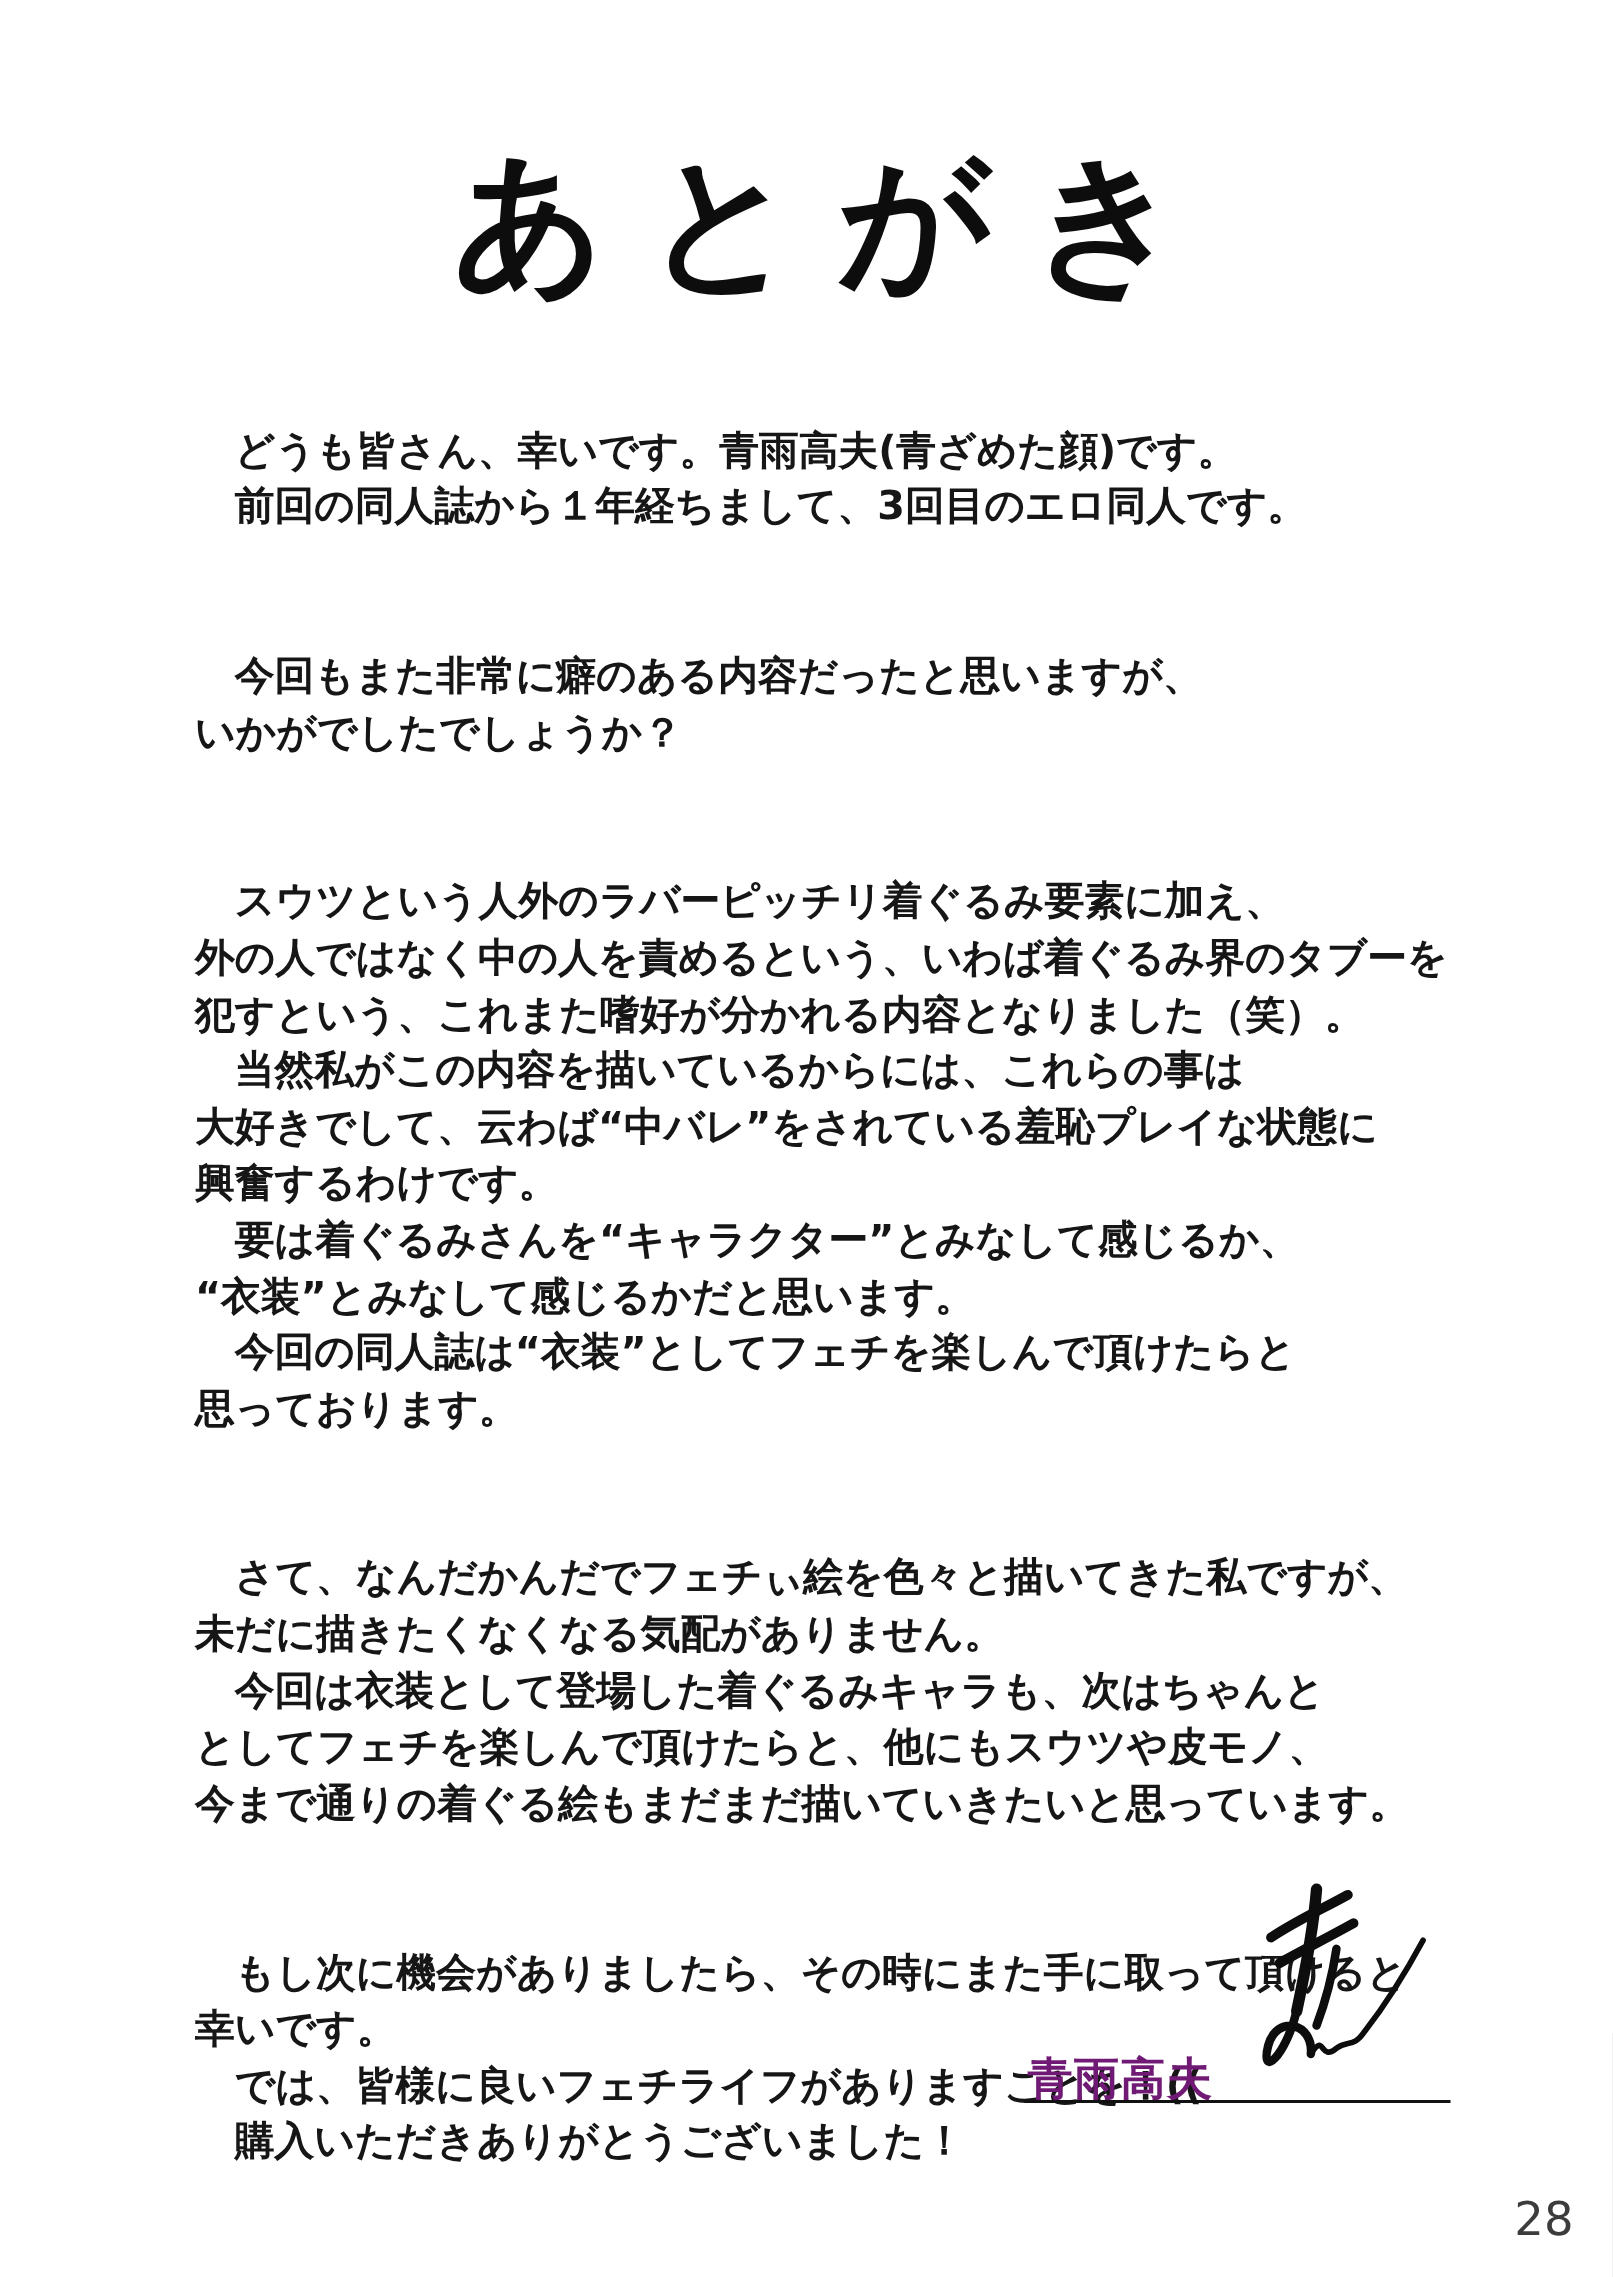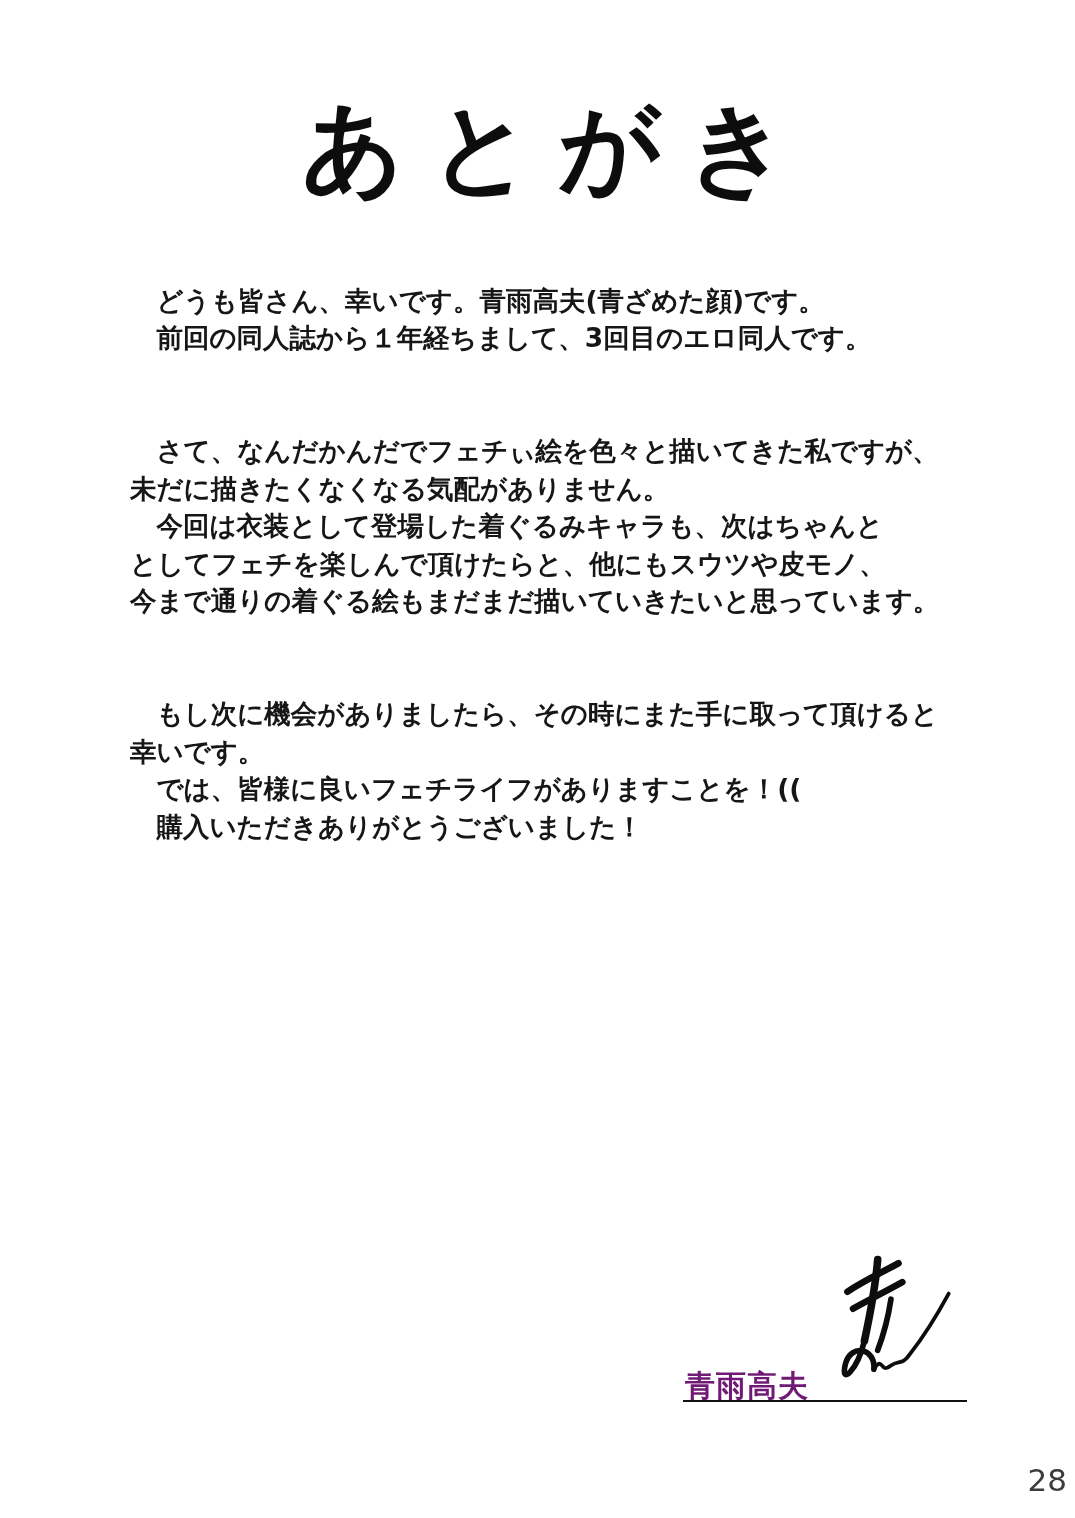--- a/index.html
+++ b/index.html
@@ -71,37 +71,49 @@
   .signature-underline {
     position: absolute;
     left: 683px;
     top: 1400px;
     width: 284px;
     height: 0;
     border-bottom: 2px solid #111111;
   }
   .page-number {
     position: absolute;
-    right: 8px;
+    right: 26px;
     top: 1462px;
     font-size: 31px;
     font-weight: 500;
     color: #3c3c3c;
   }
 </style>
 </head>
 <body>
 
 <div class="page">
 
   <div class="title">あとがき</div>
 
   <div class="body-text">
     <p class="para">　どうも皆さん、幸いです。青雨高夫(青ざめた顔)です。
 　前回の同人誌から１年経ちまして、3回目のエロ同人です。</p>
+    <p class="para">　今回もまた非常に癖のある内容だったと思いますが、
+いかがでしたでしょうか？</p>
+    <p class="para">　スウツという人外のラバーピッチリ着ぐるみ要素に加え、
+外の人ではなく中の人を責めるという、いわば着ぐるみ界のタブーを
+犯すという、これまた嗜好が分かれる内容となりました（笑）。
+　当然私がこの内容を描いているからには、これらの事は
+大好きでして、云わば“中バレ”をされている羞恥プレイな状態に
+興奮するわけです。
+　要は着ぐるみさんを“キャラクター”とみなして感じるか、
+“衣装”とみなして感じるかだと思います。
+　今回の同人誌は“衣装”としてフェチを楽しんで頂けたらと
+思っております。</p>
     <p class="para">　さて、なんだかんだでフェチぃ絵を色々と描いてきた私ですが、
 未だに描きたくなくなる気配がありません。
 　今回は衣装として登場した着ぐるみキャラも、次はちゃんと
 としてフェチを楽しんで頂けたらと、他にもスウツや皮モノ、
 今まで通りの着ぐる絵もまだまだ描いていきたいと思っています。</p>
     <p class="para">　もし次に機会がありましたら、その時にまた手に取って頂けると
 幸いです。
 　では、皆様に良いフェチライフがありますことを！((
 　購入いただきありがとうございました！</p>
     

